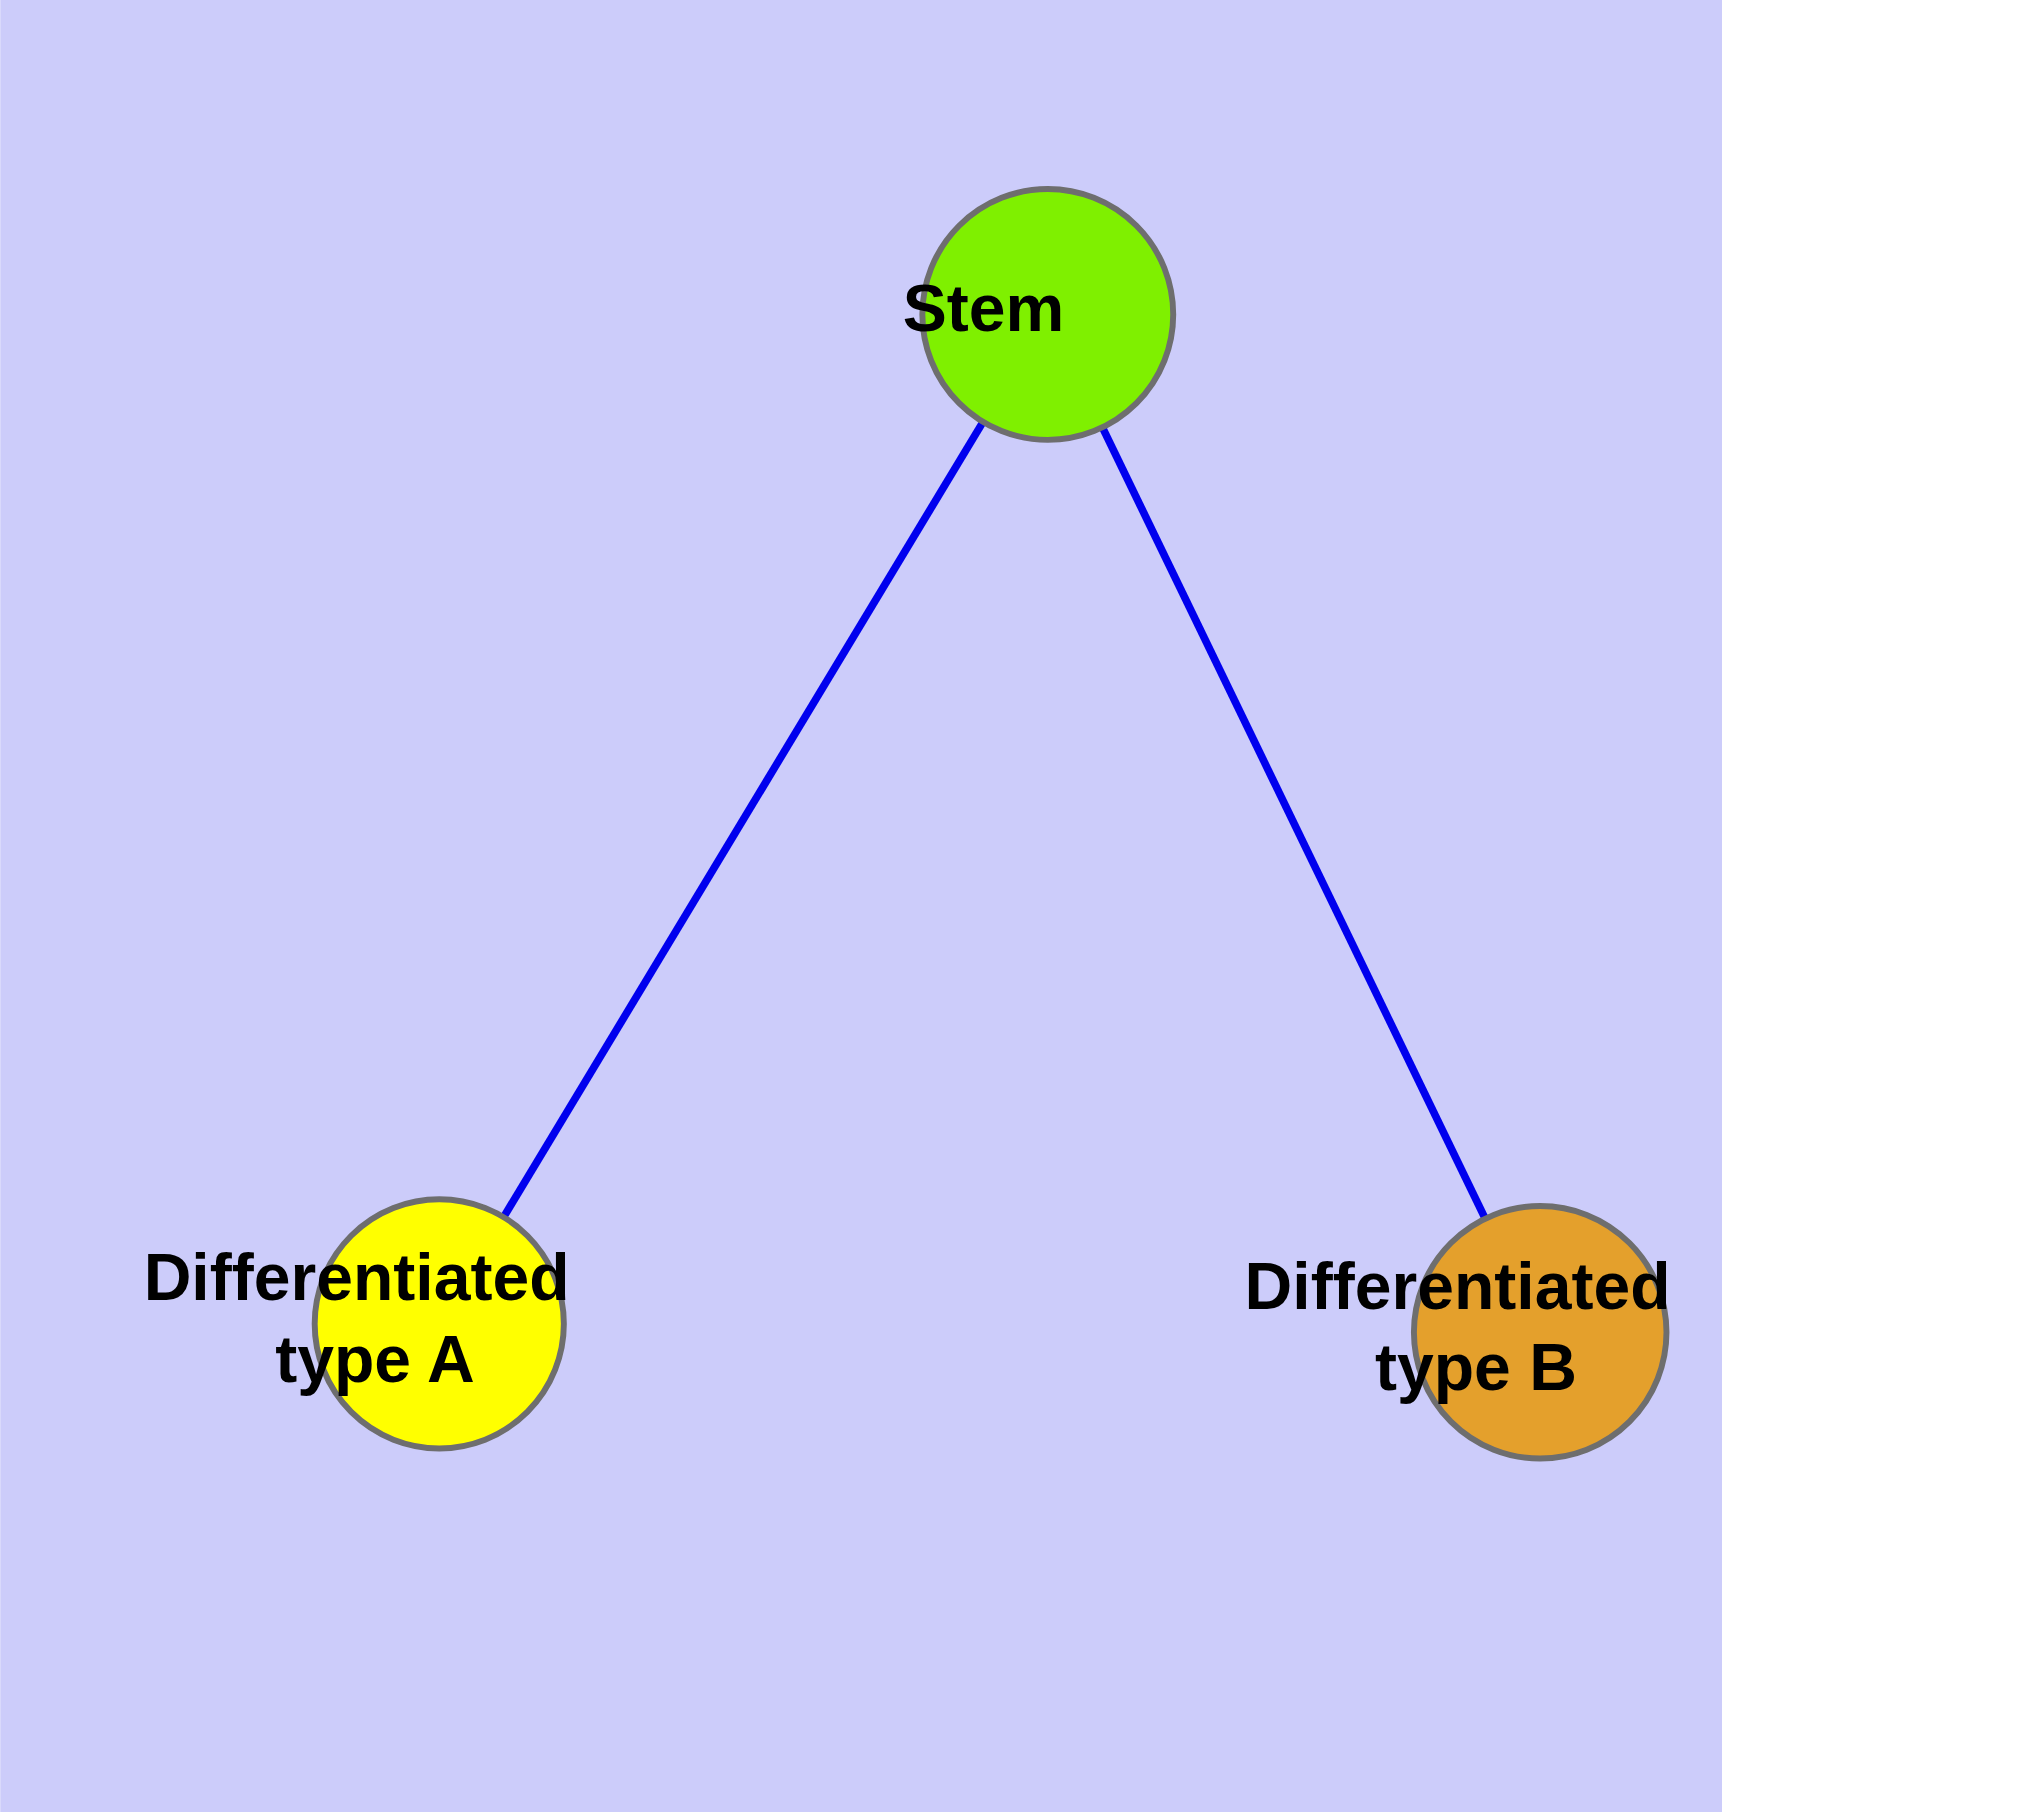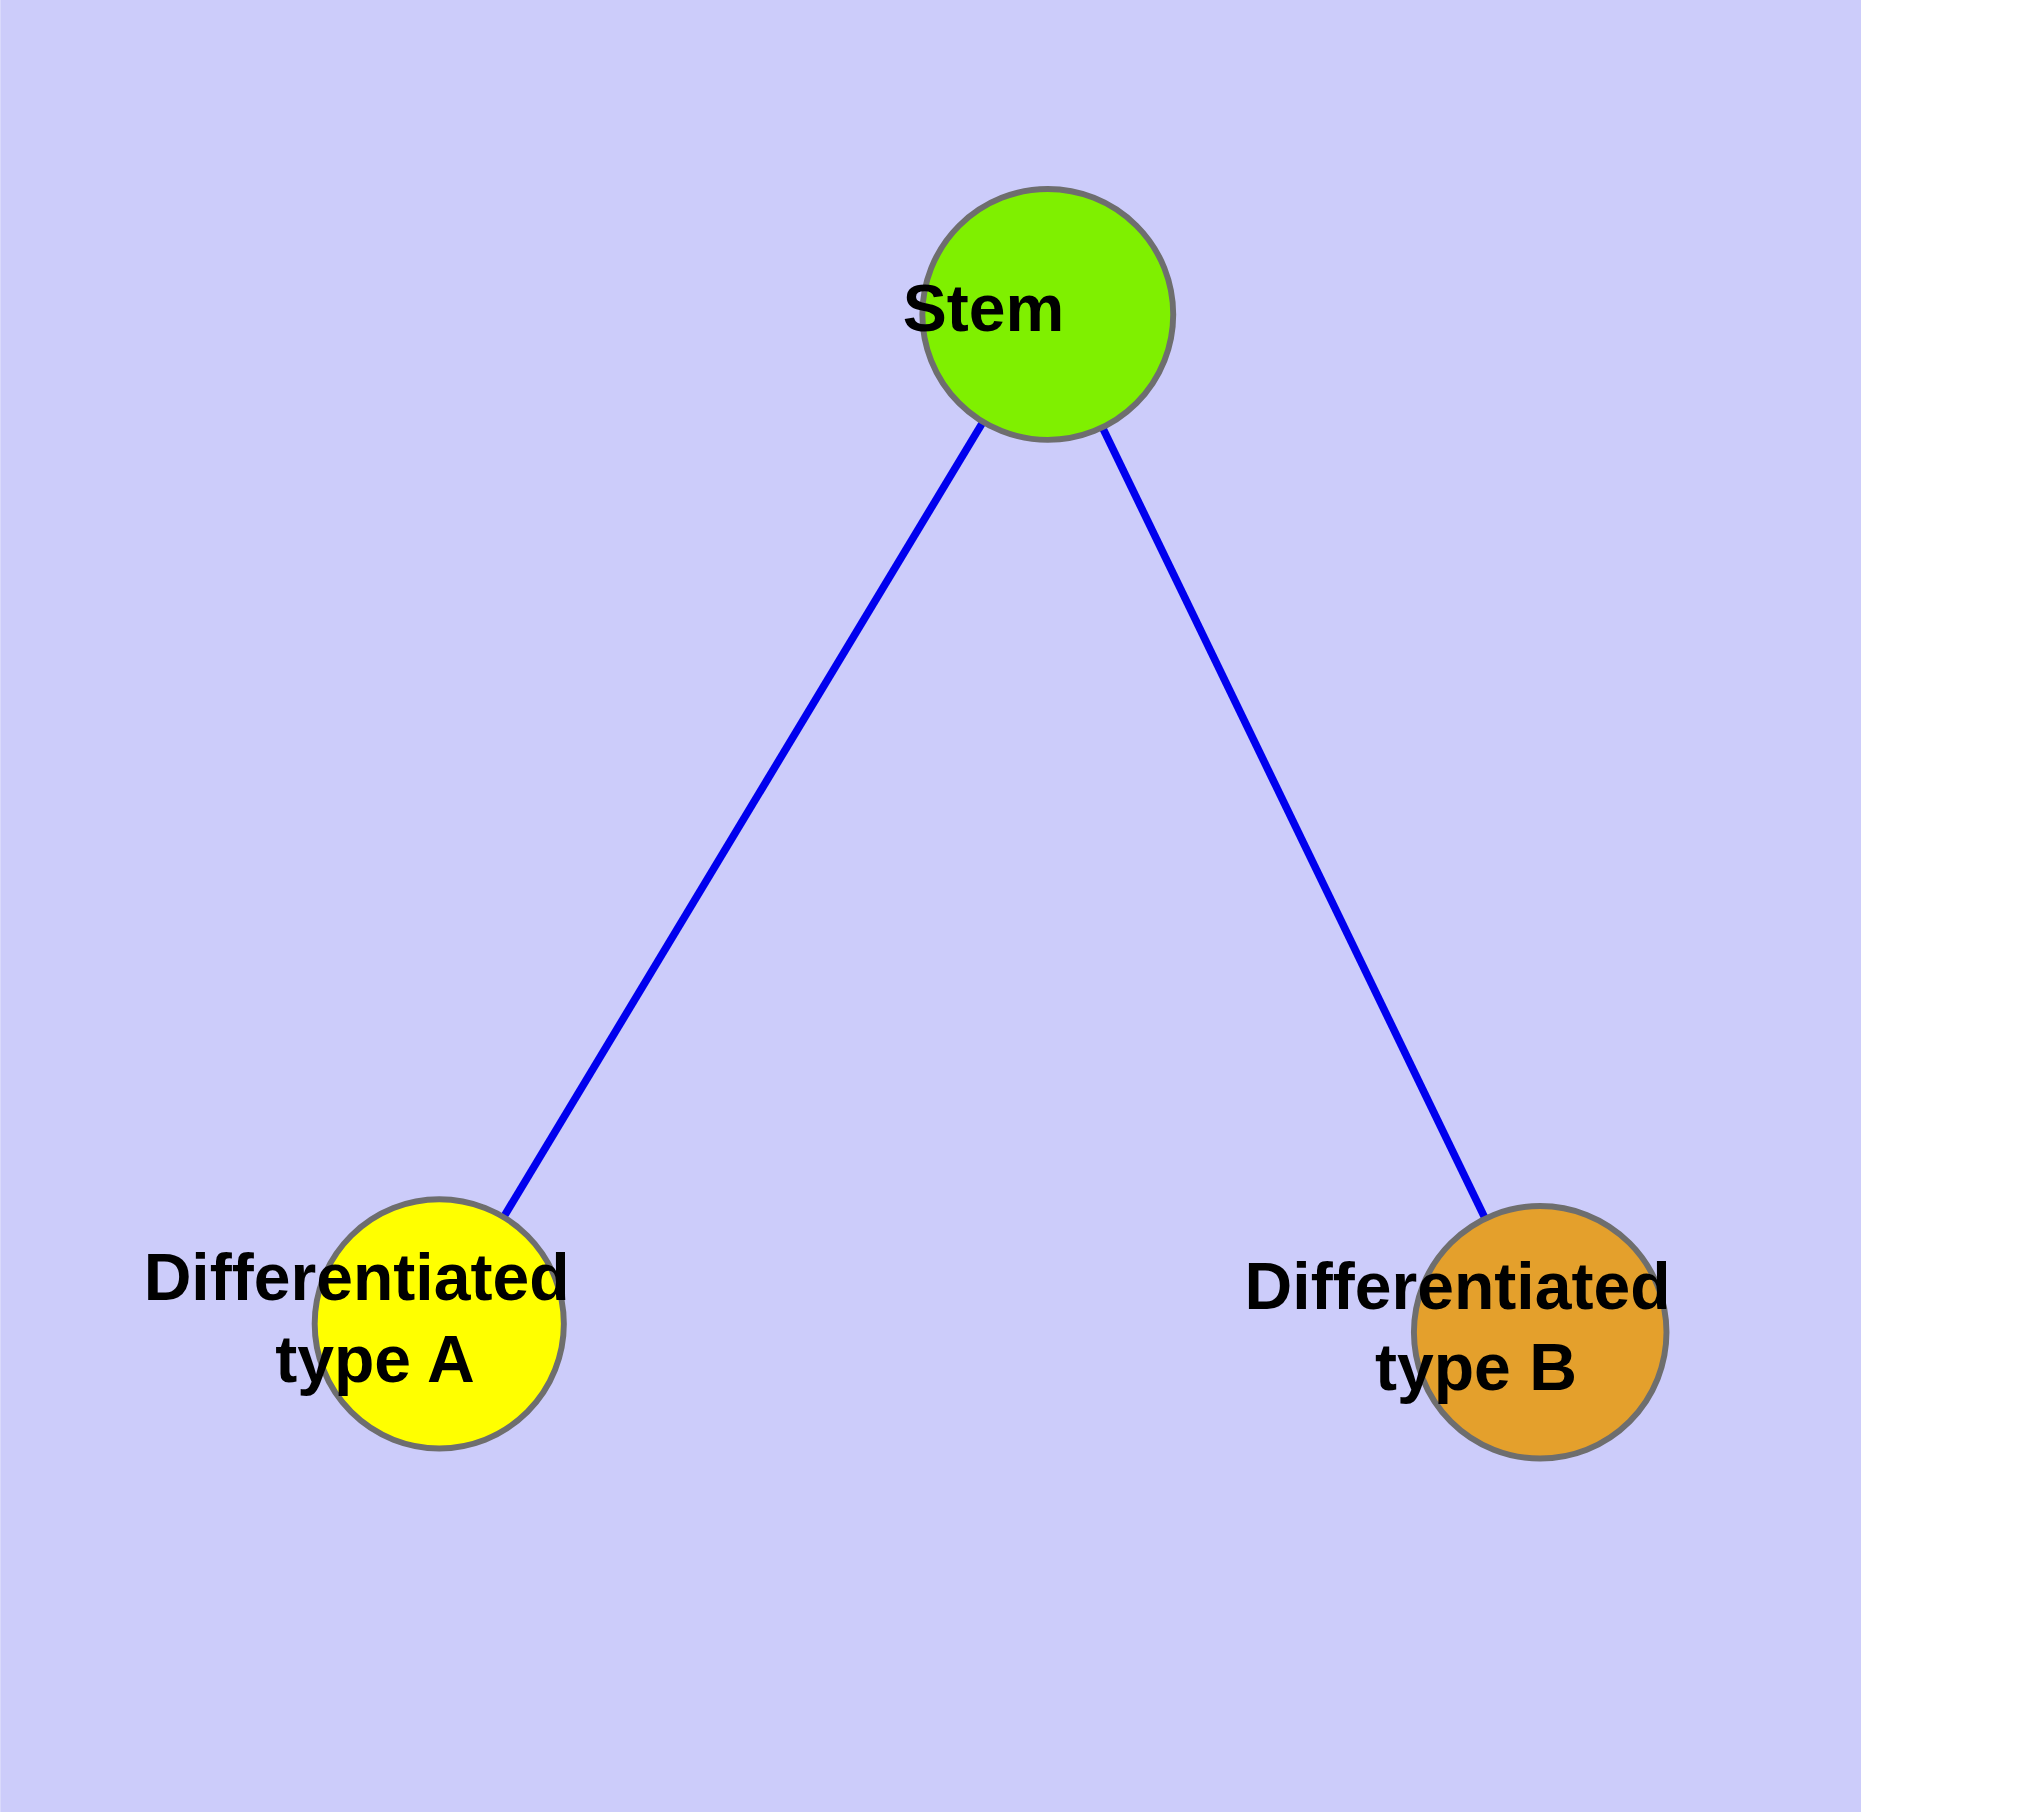--- a/index.html
+++ b/index.html
@@ -28,21 +28,21 @@
     font-weight: bold;
     fill: #000000;
     text-anchor: middle;
     dominant-baseline: middle;
     white-space: pre;
   }
 </style>
 </head>
 <body>
 
-<div id="canvas" style="width: 1861px; height: 1812px;">
+<div id="canvas" style="width: 1722px; height: 1812px;">
   <svg id="graph-svg" viewBox="0 0 2384 2138" xmlns="http://www.w3.org/2000/svg" style="width: 2021px; height: 1812px;">
 
     <rect id="bg-rect" x="0" y="0" width="2384" height="2138" fill="#ccccfa"></rect>
 
     <g id="edges-layer">
       <line id="edge-stem-to-diff-a" x1="1159.5887396067205" y1="497.74904056879654" x2="593.8949680933249" y2="1436.107371867479" stroke="#0000ee" stroke-width="9" stroke-linecap="butt"></line>
       <line id="edge-stem-to-diff-b" x1="1300.451418841631" y1="504.22918077245936" x2="1752.1130985986283" y2="1437.8706220601591" stroke="#0000ee" stroke-width="9" stroke-linecap="butt"></line>
     </g>
 
     <g id="nodes-layer">

